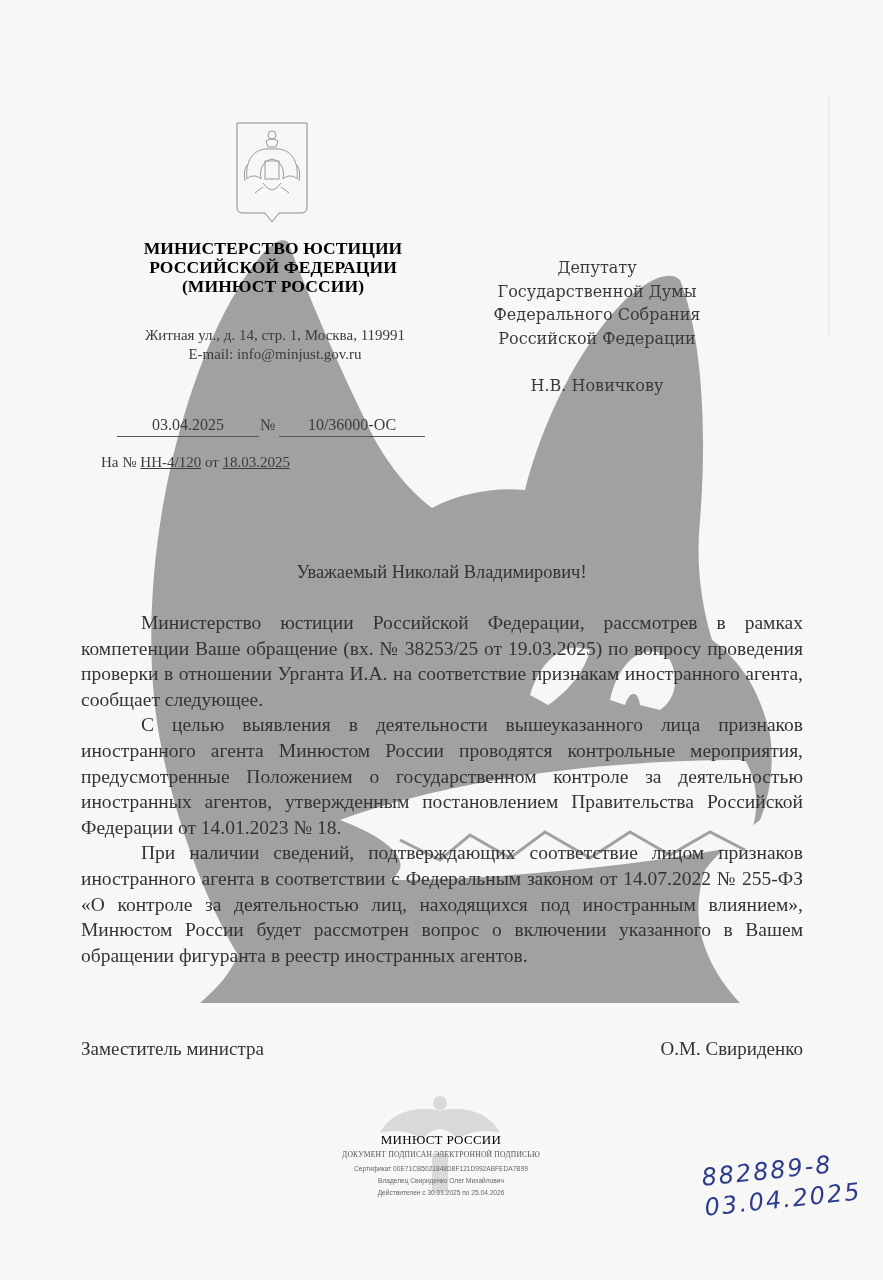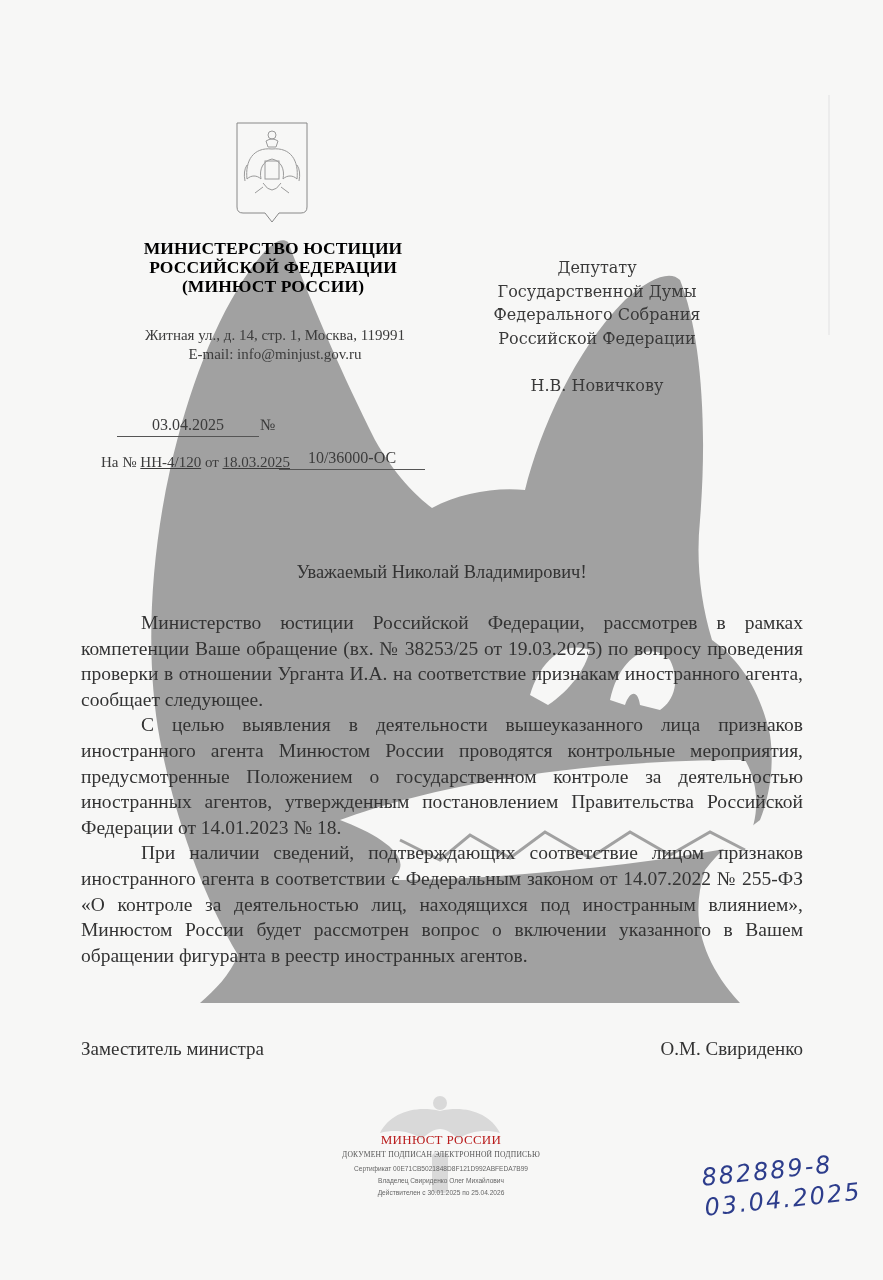--- a/index.html
+++ b/index.html
@@ -25,21 +25,21 @@
     letter-spacing: 0.1px;
     margin-top: 8px;
   }
   .contacts {
     left: 110px; top: 318px; width: 330px; text-align: center;
     font-size: 15px; line-height: 19px; color: #3c3c3c; margin-top: 8px;
   }
   .regline { left: 117px; top: 416px; height: 22px; font-size: 16px; color: #3c3c3c; }
   .regline .date { position: absolute; left: 0; width: 142px; text-align: center; border-bottom: 1px solid #555; height: 20px; top: 0; }
   .regline .numsign { position: absolute; left: 143px; width: 20px; top: 0; }
-  .regline .num { position: absolute; left: 162px; width: 146px; text-align: center; border-bottom: 1px solid #555; height: 20px; top: 0; margin-top: 33px; }
+  .regline .num { position: absolute; left: 162px; width: 146px; text-align: center; border-bottom: 1px solid #555; height: 20px; top: 0; }
 
   .onref { left: 101px; top: 454px; font-size: 15px; color: #3c3c3c; white-space: nowrap; }
   .onref .u { text-decoration: underline; }
 
   .addressee {
     left: 472px; top: 256px; width: 250px; text-align: center;
     font-family: "DejaVu Serif", serif; font-size: 16px; line-height: 23.5px; color: #3a3a3a;
   }
   .addressee .name { margin-top: 24px; }
 
@@ -53,21 +53,21 @@
     font-size: 19.5px; line-height: 25.6px; color: #333;
     text-align: justify;
   }
   .body p { margin: 0; text-indent: 60px; }
 
   .signer-title { left: 81px; top: 1038px; font-size: 19px; color: #333; }
   .signer-name { right: 80px; top: 1038px; font-size: 19px; color: #333; }
 
   .esign { left: 300px; top: 1093px; width: 282px; height: 110px; text-align: center; }
   .esign .eagle { position: absolute; left: 60px; top: 0; width: 160px; height: 105px; }
-  .esign .org { position: absolute; left: 0; width: 282px; top: 39px; font-size: 13px; color: #b91c1c; letter-spacing: 0.3px; }
+  .esign .org { position: absolute; left: 0; width: 282px; top: 39px; font-size: 13px; color: #000000; letter-spacing: 0.3px; }
   .esign .stamp { position: absolute; left: 0; width: 282px; top: 57px; font-size: 7.6px; color: #555; letter-spacing: 0.2px; }
   .esign .cert, .esign .owner, .esign .valid {
     position: absolute; left: 0; width: 282px; font-family: "Liberation Sans", sans-serif; font-size: 6.6px; color: #666;
   }
   .esign .cert { top: 72px; }
   .esign .owner { top: 84px; }
   .esign .valid { top: 96px; }
 
   .handwriting {
     left: 700px; top: 1163px; font-family: "DejaVu Sans", sans-serif; font-style: italic;

